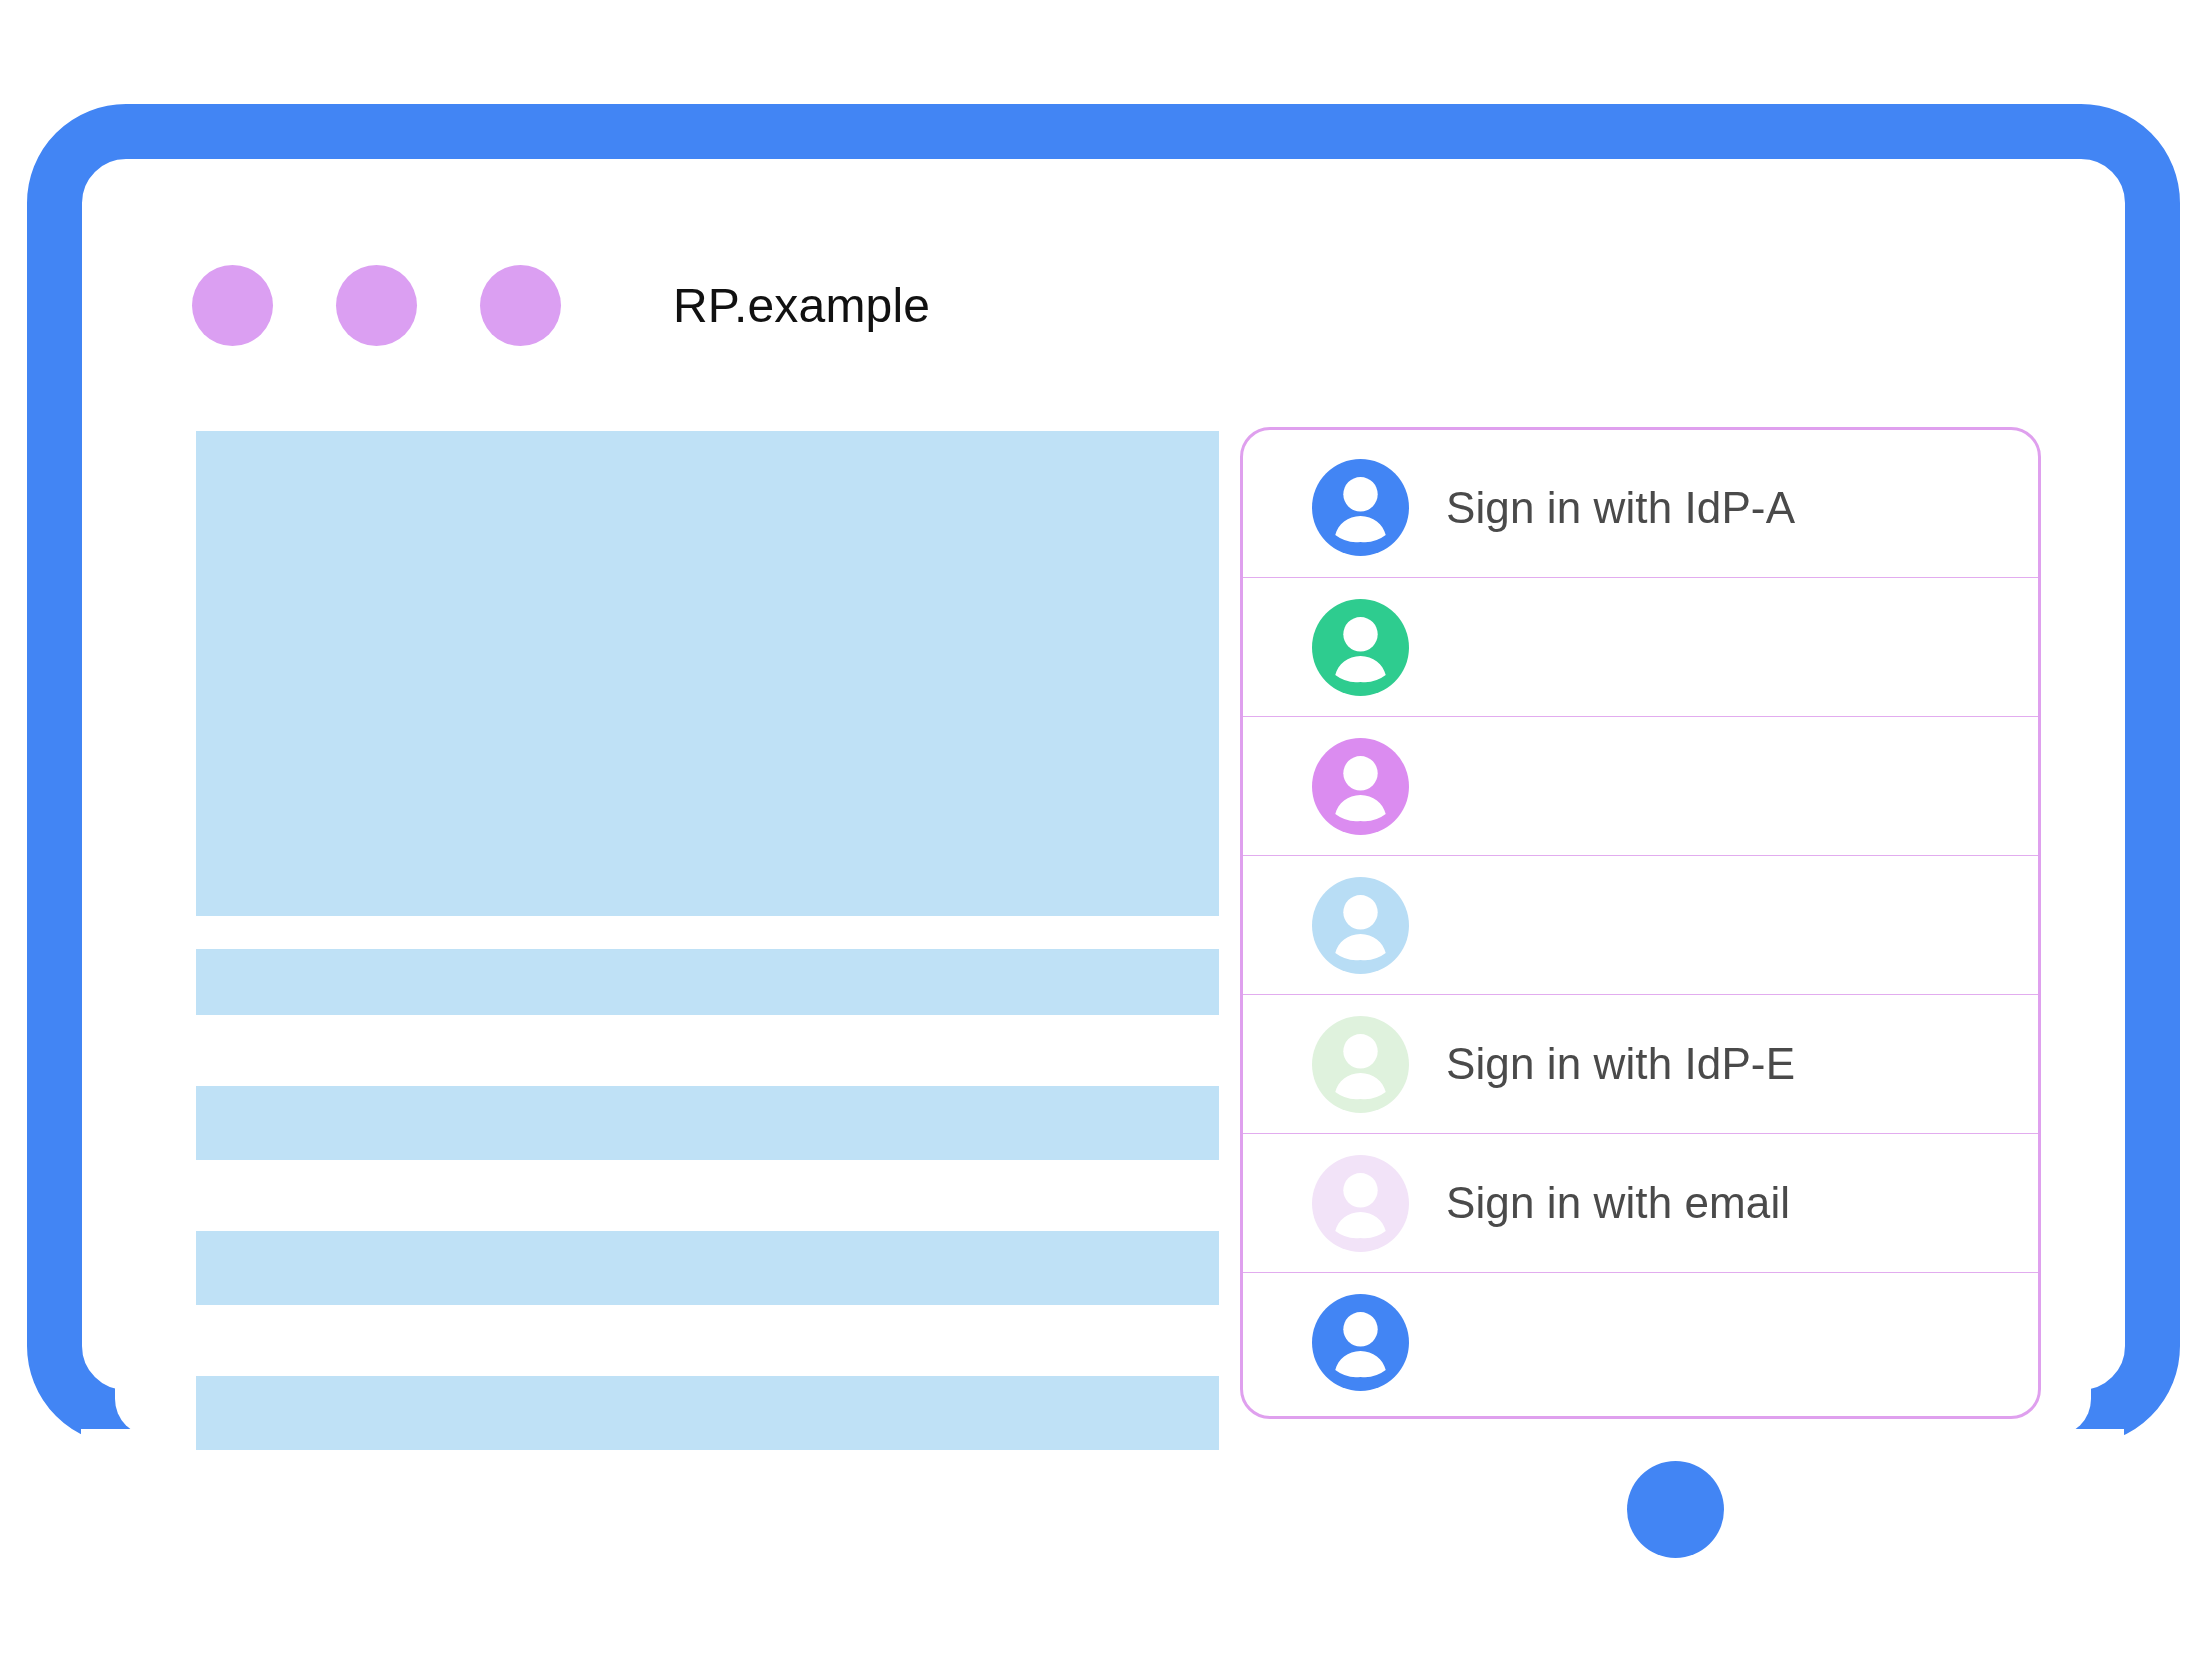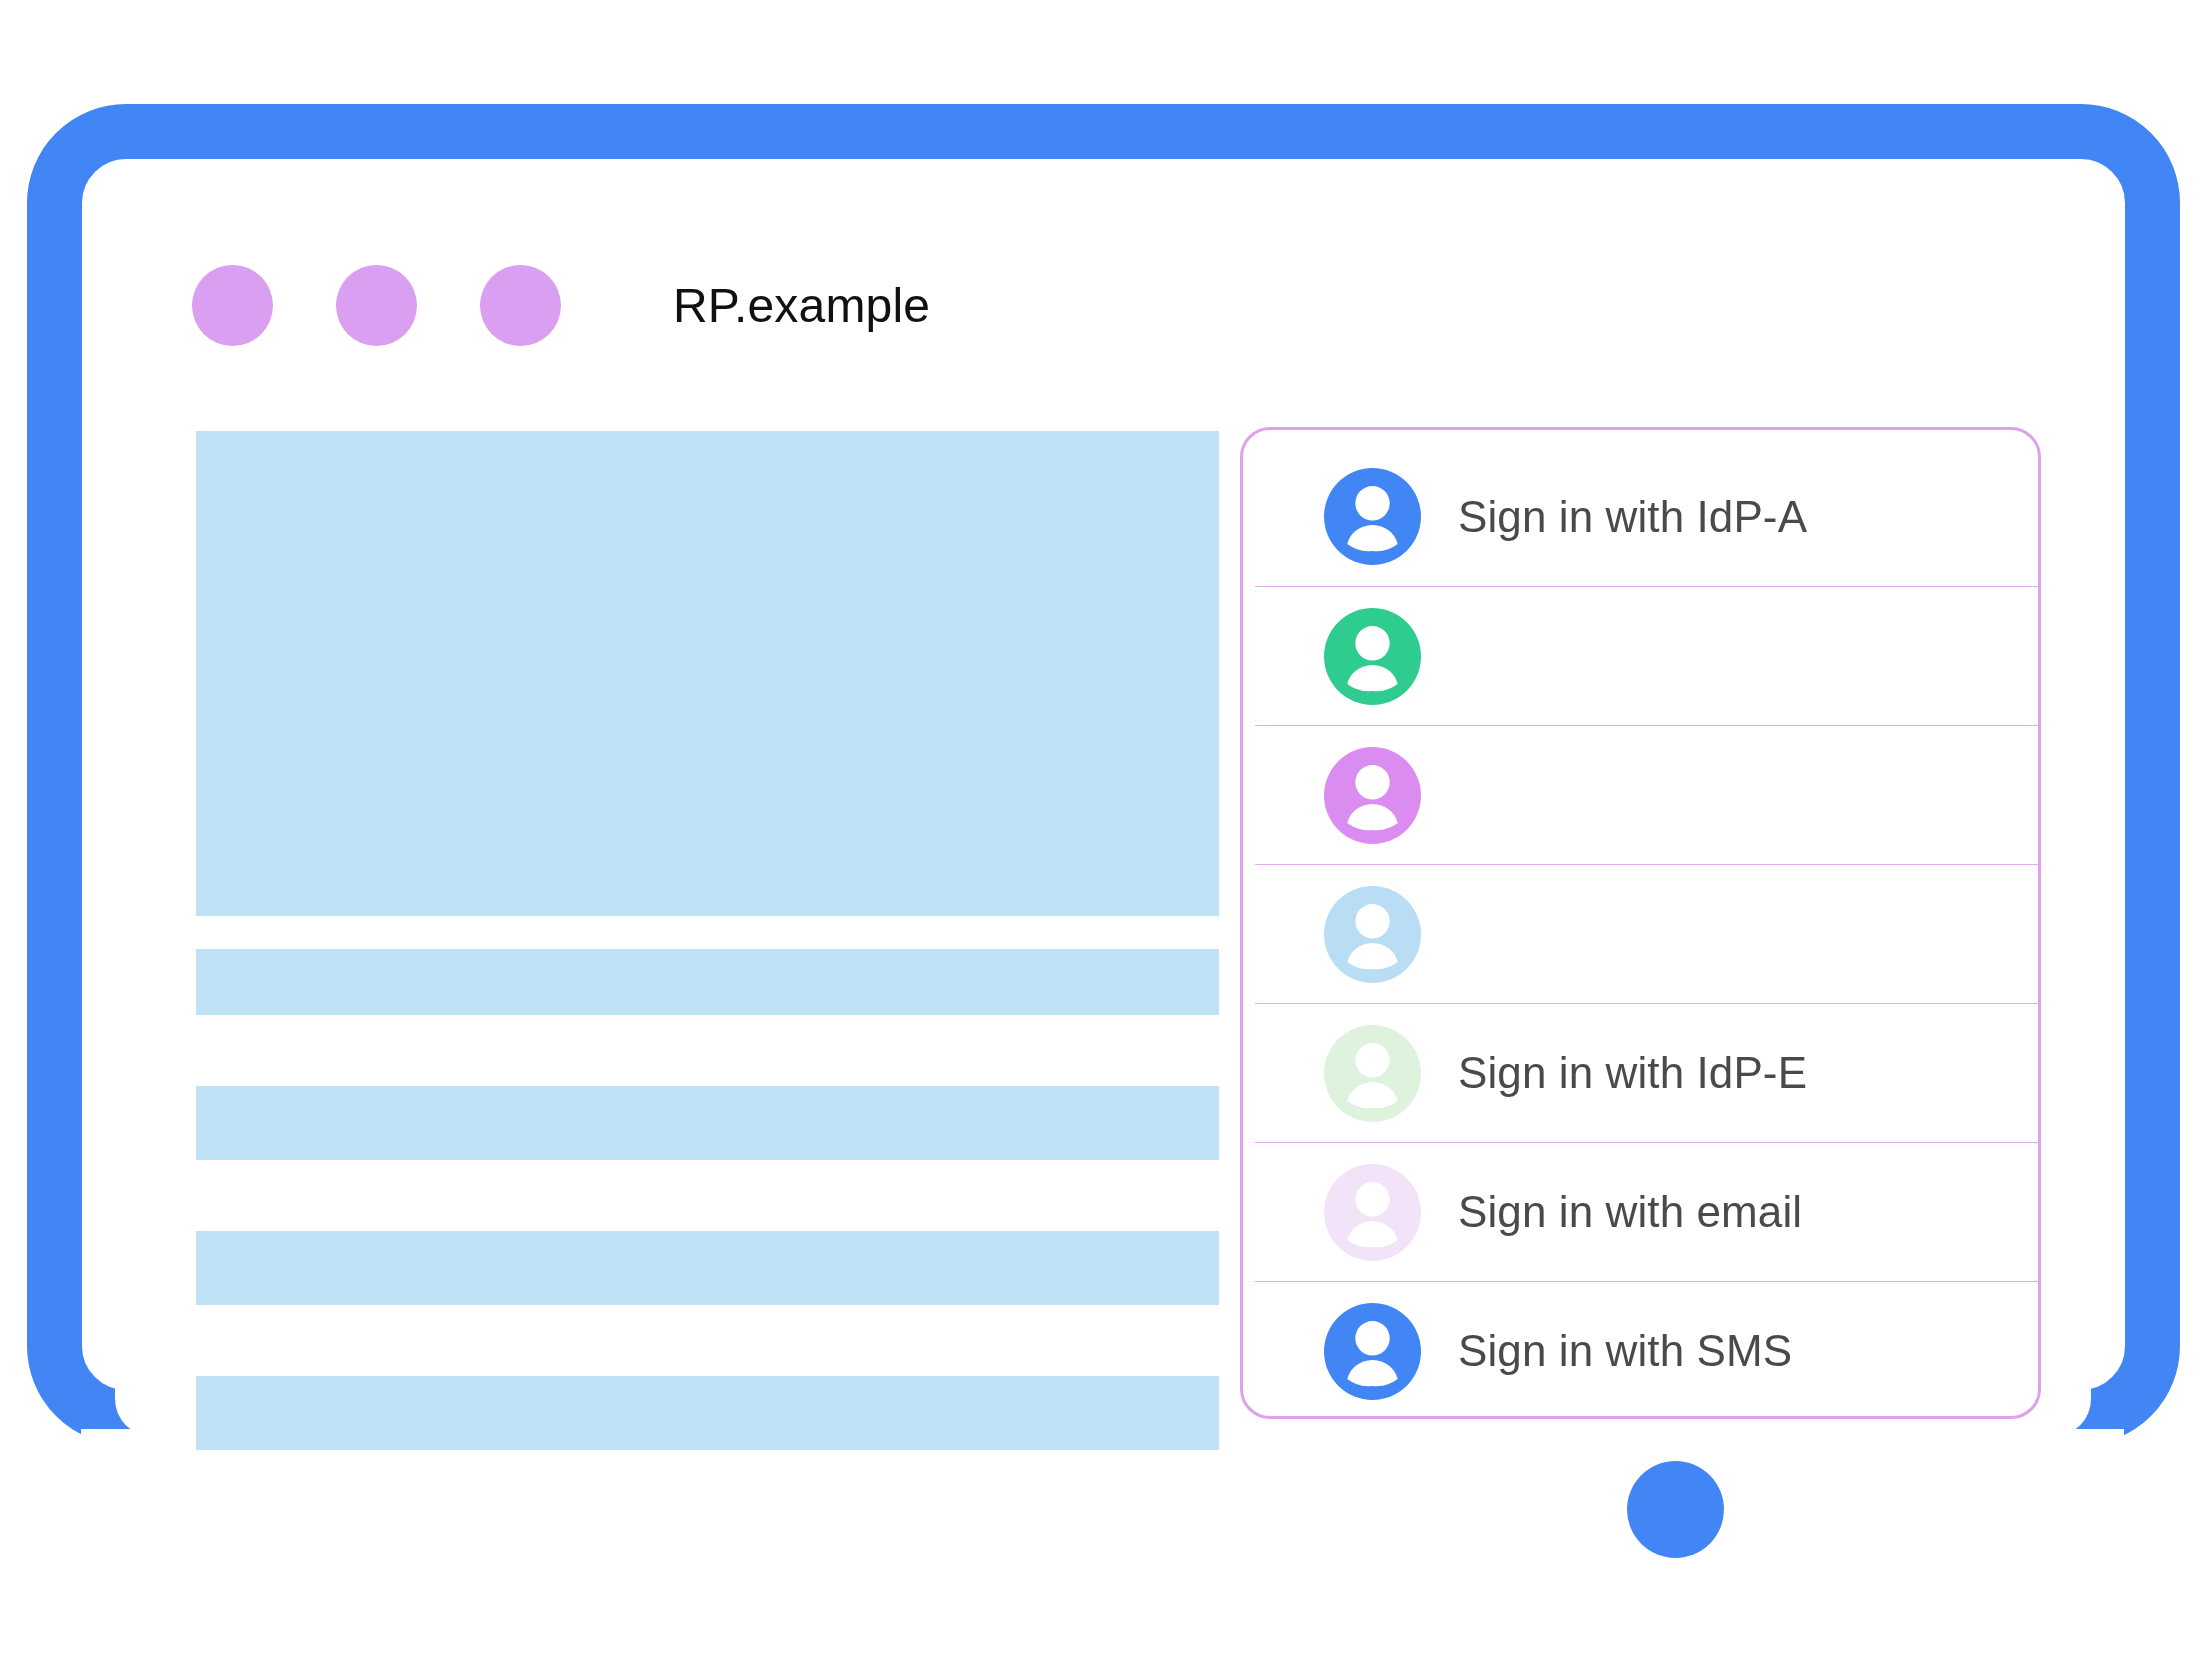--- a/index.html
+++ b/index.html
@@ -120,23 +120,22 @@
     height: 992px;
     box-sizing: border-box;
     background: #ffffff;
     border: 3.5px solid var(--card-border, #DFA0EE);
     border-radius: 30px;
     overflow: hidden;
   }
   .acct-list {
     position: absolute;
     left: 0;
-    top: 17px;
+    top: 8px;
     width: 100%;
-    padding-left: 12px;
   }
   .acct-row {
     display: flex;
     align-items: center;
     height: 139px;
     padding-left: 69px;
     box-sizing: border-box;
     background: transparent;
     cursor: pointer;
   }
@@ -244,19 +243,18 @@
           </span>
           <span class="acct-label">Sign in with email</span>
         </div>
         <div class="acct-row">
           <span class="avatar" style="background: rgb(66, 133, 244);">
             <svg viewBox="0 0 110 110" xmlns="http://www.w3.org/2000/svg" aria-hidden="true">
               <circle cx="55" cy="40" r="19.5" fill="#FFFFFF"></circle>
               <path d="M55 64.5c-14.2 0-25.8 9.4-28.6 21.8A39 39 0 0 0 55 94a39 39 0 0 0 28.6-7.7C80.8 73.9 69.2 64.5 55 64.5Z" fill="#FFFFFF"></path>
             </svg>
           </span>
-          <span class="acct-label">Sign in with SMS</span>
         </div>
       </div>
   </div>
 
 </div>
 
 
 </body></html>

